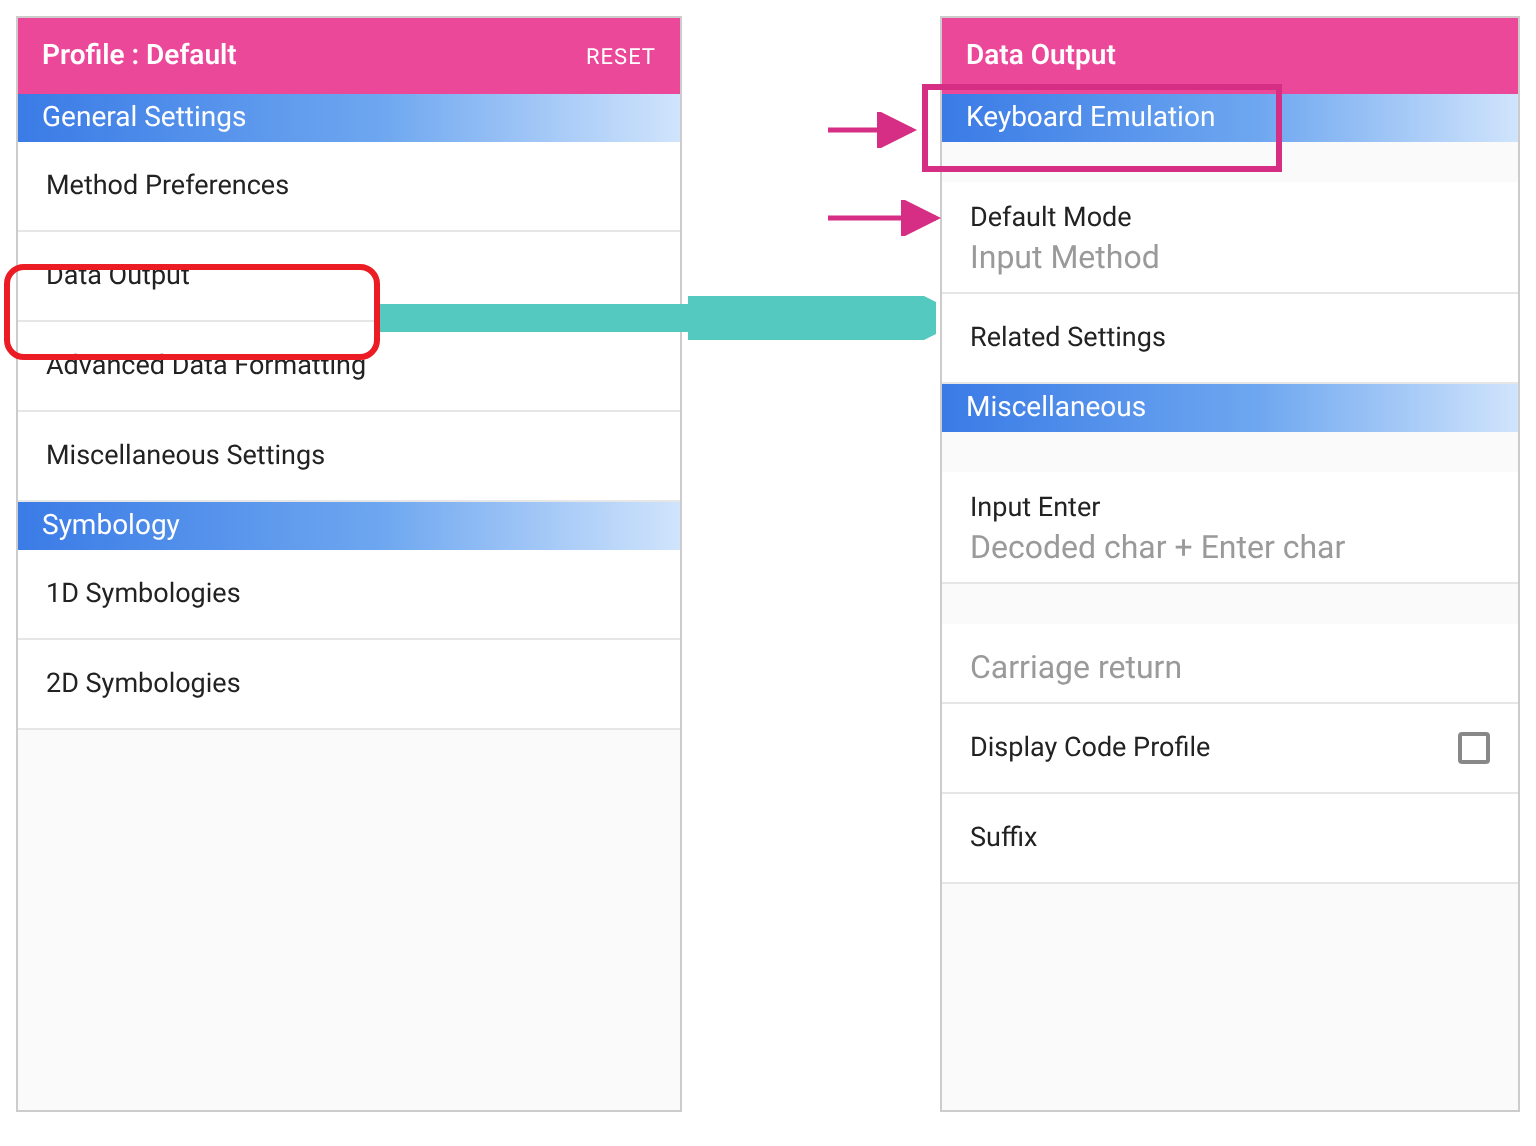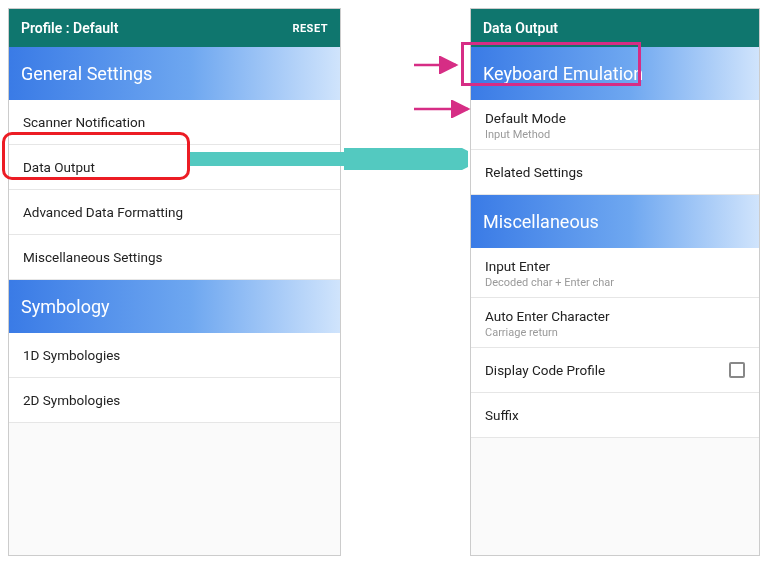--- a/index.html
+++ b/index.html
@@ -24,61 +24,62 @@
     width: 333px;
     height: 548px;
   }
   .panel-right {
     left: 470px;
     top: 8px;
     width: 290px;
     height: 548px;
   }
   .titlebar {
-    background: #0f766e;
+    background: #ec4899;
     color: #fff;
     height: 38px;
     display: flex;
     align-items: center;
     justify-content: space-between;
     padding: 0 12px;
     font-size: 14px;
     font-weight: 600;
   }
   .titlebar .reset {
     font-size: 11px;
     letter-spacing: 0.5px;
-    font-weight: 700;
+    font-weight: 400;
   }
   .section-header {
     background: linear-gradient(90deg, #3a7be6 0%, #6ea7f0 55%, #d0e4fc 100%);
     color: #fff;
-    font-size: 18px;
-    padding: 16px 12px;
+    font-size: 14px;
+    padding: 4px 12px;
     font-weight: 400;
   }
   .list-item {
     background: #fff;
     border-bottom: 1px solid #e6e6e6;
     padding: 14px 14px;
     font-size: 13.5px;
     color: #222;
     display: flex;
     align-items: center;
     justify-content: space-between;
     position: relative;
   }
   .list-item.two-line {
     flex-direction: row;
     align-items: flex-start;
     padding: 10px 14px 8px 14px;
+    margin-top: 20px;
   }
   .list-item .text-col { display: flex; flex-direction: column; }
   .list-item .sub {
-    font-size: 11px;
+    font-size: 16px;
     color: #9a9a9a;
     margin-top: 2px;
   }
   .checkbox {
     width: 16px;
     height: 16px;
     border: 2px solid #888;
     border-radius: 2px;
     flex-shrink: 0;
   }
@@ -124,21 +125,21 @@
 <body>
 
 <div class="panel panel-left">
   <div class="titlebar">
     <span>Profile : Default</span>
     <span class="reset">RESET</span>
   </div>
 
   <div class="section-header">General Settings</div>
   <div class="list-item">
-    <span>Scanner Notification</span>
+    <span>Method Preferences</span>
   </div>
   <div class="list-item">
     <span>Data Output</span>
   </div>
   <div class="list-item">
     <span>Advanced Data Formatting</span>
   </div>
   <div class="list-item">
     <span>Miscellaneous Settings</span>
   </div>
@@ -170,21 +171,20 @@
 
   <div class="section-header">Miscellaneous</div>
   <div class="list-item two-line">
     <div class="text-col">
       <span>Input Enter</span>
       <span class="sub">Decoded char + Enter char</span>
     </div>
   </div>
   <div class="list-item two-line">
     <div class="text-col">
-      <span>Auto Enter Character</span>
       <span class="sub">Carriage return</span>
     </div>
   </div>
   <div class="list-item">
     <span>Display Code Profile</span>
     <span class="checkbox"></span>
   </div>
   <div class="list-item">
     <span>Suffix</span>
   </div>

